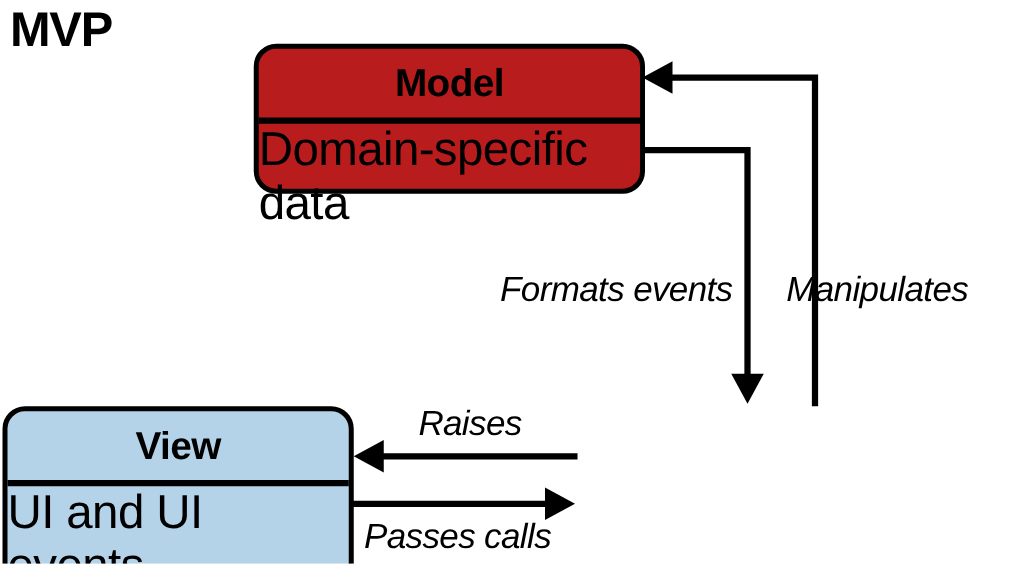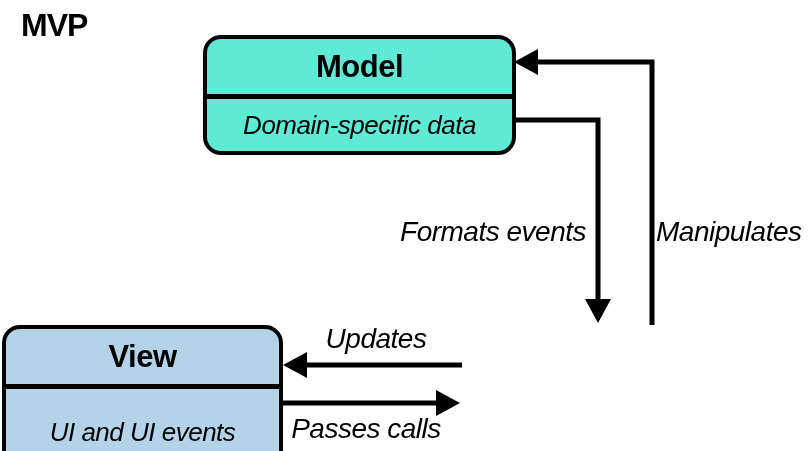--- a/index.html
+++ b/index.html
@@ -13,25 +13,24 @@
     position: relative;
     width: 811px;
     height: 451px;
     background: #ffffff;
     overflow: hidden;
   }
   .diagram-title {
     position: absolute;
     left: 8px;
     top: 2px;
-    font-size: 32px;
+    font-size: 39px;
     font-weight: bold;
     letter-spacing: -1px;
     line-height: 46px;
-    margin-left: 13px;
   }
   .node {
     position: absolute;
     background: #b5d3e8;
     border: 4px solid #000000;
     border-radius: 18px;
     box-sizing: border-box;
     display: flex;
     flex-direction: column;
   }
@@ -44,23 +43,22 @@
     font-weight: bold;
     font-size: 31px;
     letter-spacing: -0.5px;
     border-bottom: 5px solid #000000;
   }
   .node-body {
     flex: 1;
     display: flex;
     align-items: center;
     justify-content: center;
-    font-size: 26px;
+    font-size: 38px;
     letter-spacing: -0.5px;
-    font-style: italic;
   }
   #node-model     { left: 203px; top: 35px;  width: 313px; height: 120px; }
   #node-view      { left: 2px;   top: 325px; width: 281px; height: 154px; }
   #node-presenter { left: 460px; top: 325px; width: 348px; height: 123px; }
 
   #edges-svg {
     position: absolute;
     left: 0; top: 0;
     width: 811px;
     height: 451px;
@@ -77,21 +75,21 @@
   }
   .edge-label {
     position: absolute;
     font-size: 28px;
     font-style: italic;
     letter-spacing: -0.5px;
     line-height: 34px;
     white-space: nowrap;
   }
   #label-raises-events { left: 400px; top: 215px; width: 186px; text-align: right; }
-  #label-manipulates   { left: 656px; top: 215px; }
+  #label-manipulates   { left: 629px; top: 215px; }
   #label-updates       { left: 296px; top: 322px; width: 160px; text-align: center; }
   #label-passes-calls  { left: 276px; top: 412px; width: 180px; text-align: center; font-style: italic; }
 </style>
 </head>
 <body>
 
 <div id="canvas">
 
   <div class="diagram-title">MVP</div>
 
@@ -103,29 +101,29 @@
     <path class="edge-line" d="M 512 120 L 598 120 L 598 303" style="stroke: rgb(0, 0, 0);"></path>
     <polygon class="edge-head" points="598,323 585,299 611,299" style="fill: rgb(0, 0, 0);"></polygon>
 
     <path class="edge-line" d="M 462 365 L 303 365" style="stroke: rgb(0, 0, 0);"></path>
     <polygon class="edge-head" points="283,365 307,352 307,378" style="fill: rgb(0, 0, 0);"></polygon>
 
     <path class="edge-line" d="M 281 403 L 440 403" style="stroke: rgb(0, 0, 0);"></path>
     <polygon class="edge-head" points="460,403 436,390 436,416" style="fill: rgb(0, 0, 0);"></polygon>
   </svg>
 
-  <div class="node" id="node-model" style="background: #5eead4; border-color: rgb(0, 0, 0);">
+  <div class="node" id="node-model" style="background: #b91c1c; border-color: rgb(0, 0, 0);">
     <div class="node-header">Model</div>
     <div class="node-body">Domain-specific data</div>
   </div>
 
   <div class="node" id="node-view" style="background: rgb(181, 211, 232); border-color: rgb(0, 0, 0);">
     <div class="node-header">View</div>
     <div class="node-body">UI and UI events</div>
   </div>
 
 
   <div class="edge-label" id="label-raises-events">Formats events</div>
   <div class="edge-label" id="label-manipulates">Manipulates</div>
-  <div class="edge-label" id="label-updates">Updates</div>
+  <div class="edge-label" id="label-updates">Raises</div>
   <div class="edge-label" id="label-passes-calls">Passes calls</div>
 
 </div>
 
 </body></html>

